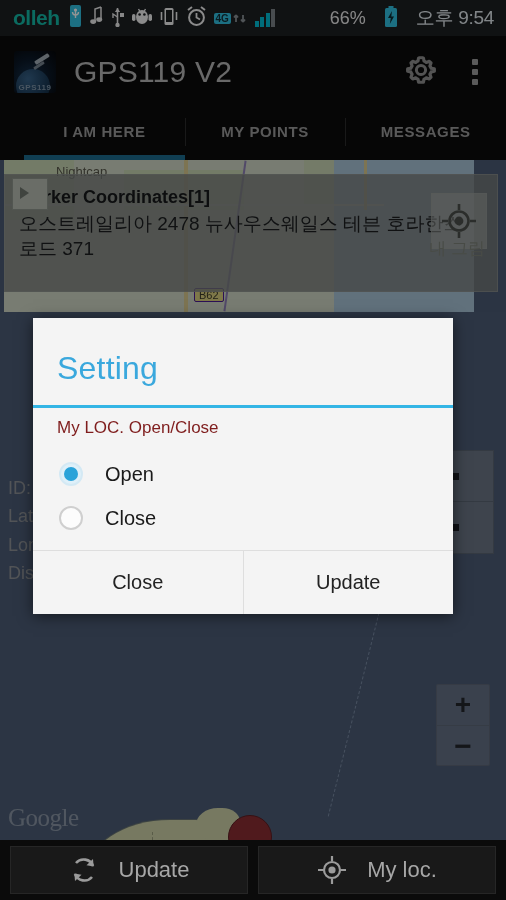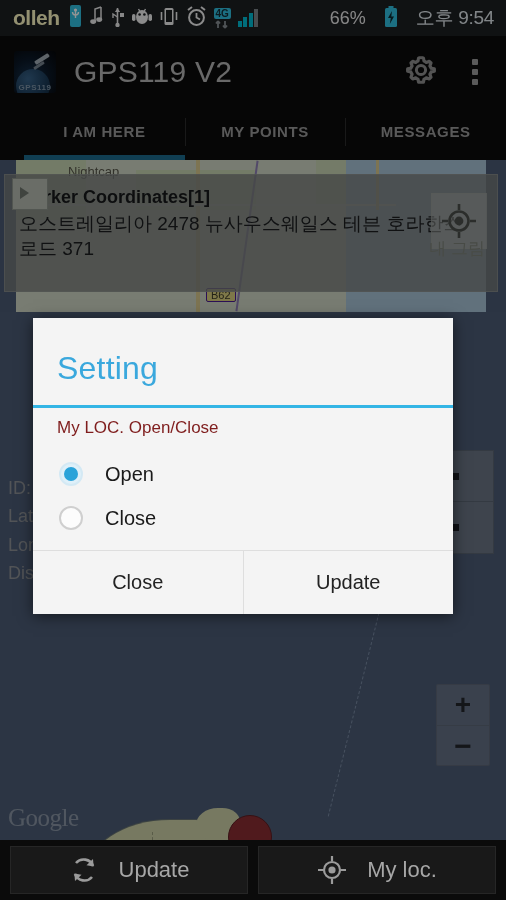--- a/index.html
+++ b/index.html
@@ -11,33 +11,33 @@
   }
   #screen { position: relative; width: 506px; height: 900px; overflow: hidden; background: #0a0a0a; }
 
   
   .statusbar {
     position: absolute; top: 0; left: 0; width: 506px; height: 36px;
     background: #1c1f22;
     display: flex; align-items: center; padding: 0 8px;
   }
   .carrier {
-    color: #fef9c3; font-size: 21px; font-weight: bold; letter-spacing: -0.5px;
+    color: #14b8a6; font-size: 21px; font-weight: bold; letter-spacing: -0.5px;
     margin-right: 8px; padding-left: 5px;
   }
   .sb-icons { display: flex; align-items: center; gap: 7px; flex: 1; }
   .sb-right { display: flex; align-items: center; gap: 18px; margin-left: auto; padding-right: 4px; }
   .sb-ico { display:block; }
   .pct { color: #e8e8e8; font-size: 18px; font-weight: 500; }
   .clock { color: #dfe6ea; font-size: 19px; font-weight: 500; letter-spacing: -0.3px; }
   .badge4g {
     background: #31c0e0; color: #13303a; font-size: 10px; font-weight: bold;
     border-radius: 2px; padding: 0 2px; line-height: 11px; display:block;
   }
-  .net-col { display:flex; flex-direction: column; align-items:center; gap:1px; }
+  .net-col { display:flex; flex-direction: row; align-items:center; gap:1px; }
   .bars { display: flex; align-items: flex-end; gap: 1.5px; height: 17px; }
   .bars i { display:block; width: 4px; background: #00bcd4; }
   .bars i.g { background: #7d8488; }
 
   
   .actionbar {
     position: absolute; top: 36px; left: 0; width: 506px; height: 72px;
     background: #0c0c0c; display: flex; align-items: center; padding: 0 14px;
   }
   .app-icon {
@@ -86,21 +86,21 @@
     position:absolute; left: 0; right: 0; bottom: 0; height: 5px; background: transparent;
   }
   .tab.active .ind { background: #1d6c8e; }
 
   
   .mapwrap {
     position: absolute; top: 160px; left: 0; width: 506px; height: 680px; overflow: hidden;
     background: #4a5a74;
   }
   .map-top {
-    position: absolute; top:0; left:16px; width: 470px; height: 152px;
+    position: absolute; top:0; left:4px; width: 470px; height: 152px;
     background: #cfd6c4;
   }
   .mt-green { position:absolute; background:#c2d2b0; }
   .mt-water { position:absolute; right:0; top:0; width: 140px; height: 152px; background: #a8c3d6; }
   .mt-road { position:absolute; background:#d8c98e; }
   .mt-road2 { position:absolute; background:#8d7fb5; }
   .mt-label { position:absolute; color:#5c5c4e; font-size:12px; }
 
   .ocean {
     position:absolute; top: 152px; left:0; width: 506px; height: 528px;

